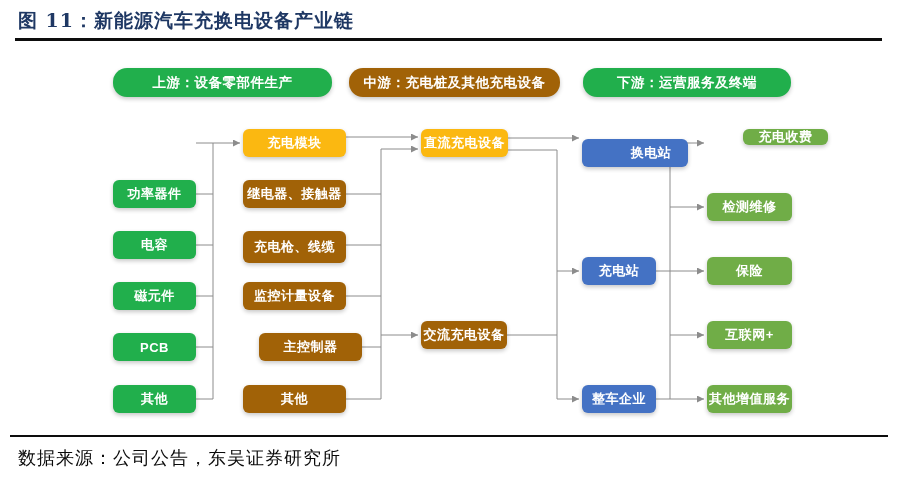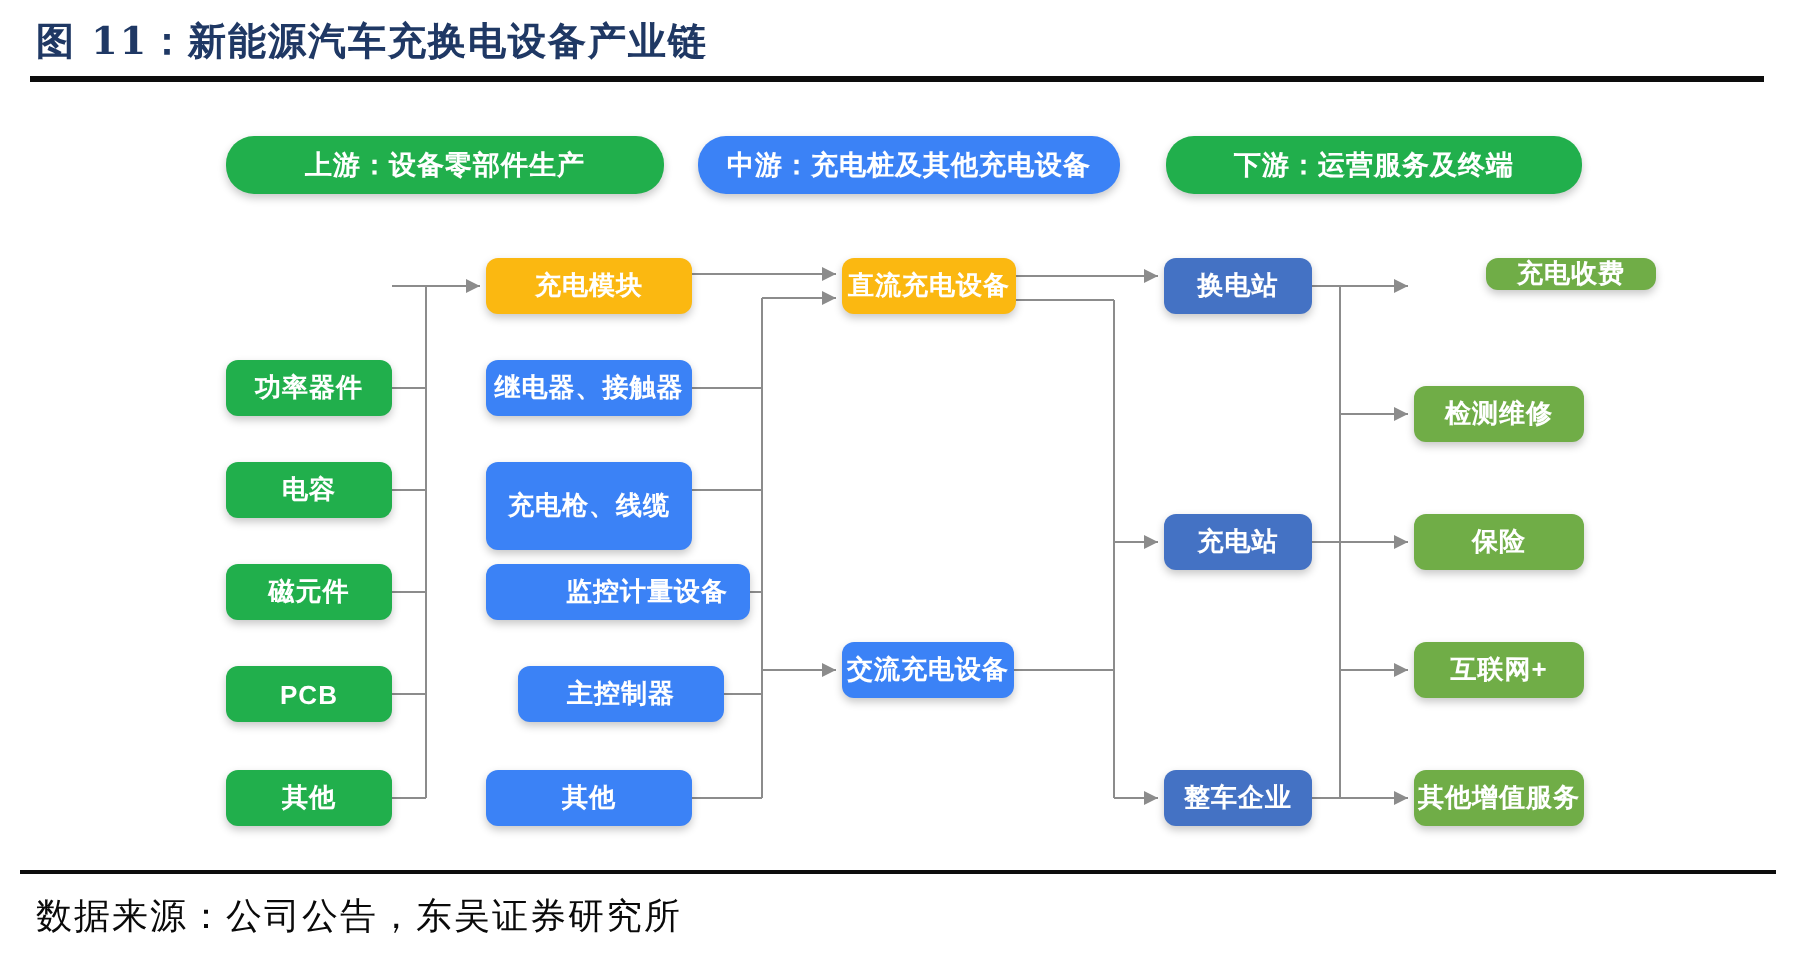--- a/index.html
+++ b/index.html
@@ -28,21 +28,21 @@
     position:absolute;
     display:flex;align-items:center;justify-content:center;
     border-radius:6px;
     color:#ffffff;font-weight:bold;font-size:13px;
     letter-spacing:0.5px;
     box-shadow:0 2px 4px rgba(0,0,0,0.22);
     white-space:nowrap;
   }
   .hdr{font-size:13.5px;border-radius:14px;}
   .c-green{background:#21AF4C;}
-  .c-blue{background:#3b82f6;}
+  .c-blue{background:#a16207;}
   .c-amber{background:#FBB811;}
   .c-steel{background:#4472C4;}
   .c-olive{background:#70AD47;}
   .connector-layer{position:absolute;left:0;top:0;width:897px;height:480px;pointer-events:none;}
   .connector-layer line{stroke:#8C8C8C;stroke-width:1;}
 </style>
 </head>
 <body>
 
 <div class="page">
@@ -98,29 +98,29 @@
   <div class="node hdr c-green" style="left:583px;top:68px;width:208px;height:29px;">下游：运营服务及终端</div>
 
   <div class="node c-green" style="left:113px;top:180px;width:83px;height:28px;">功率器件</div>
   <div class="node c-green" style="left:113px;top:231px;width:83px;height:28px;">电容</div>
   <div class="node c-green" style="left:113px;top:282px;width:83px;height:28px;">磁元件</div>
   <div class="node c-green" style="left:113px;top:333px;width:83px;height:28px;">PCB</div>
   <div class="node c-green" style="left:113px;top:385px;width:83px;height:28px;">其他</div>
 
   <div class="node c-amber" style="left:243px;top:129px;width:103px;height:28px;">充电模块</div>
   <div class="node c-blue" style="left:243px;top:180px;width:103px;height:28px;">继电器、接触器</div>
-  <div class="node c-blue" style="left:243px;top:231px;width:103px;height:44px;">充电枪、线缆</div>
-  <div class="node c-blue" style="left:243px;top:282px;width:103px;height:28px;padding-left:29px;">监控计量设备</div>
+  <div class="node c-blue" style="left:243px;top:231px;width:103px;height:32px;">充电枪、线缆</div>
+  <div class="node c-blue" style="left:243px;top:282px;width:103px;height:28px;">监控计量设备</div>
   <div class="node c-blue" style="left:243px;top:333px;width:103px;height:28px;margin-left:16px;">主控制器</div>
   <div class="node c-blue" style="left:243px;top:385px;width:103px;height:28px;">其他</div>
 
   <div class="node c-amber" style="left:421px;top:129px;width:87px;height:28px;">直流充电设备</div>
   <div class="node c-blue" style="left:421px;top:321px;width:86px;height:28px;">交流充电设备</div>
 
-  <div class="node c-steel" style="left:582px;top:129px;width:74px;height:28px;">换电站</div>
+  <div class="node c-steel" style="left:582px;top:139px;width:74px;height:28px;padding-left:32px;">换电站</div>
   <div class="node c-steel" style="left:582px;top:257px;width:74px;height:28px;">充电站</div>
   <div class="node c-steel" style="left:582px;top:385px;width:74px;height:28px;">整车企业</div>
 
   <div class="node c-olive" style="left:743px;top:129px;width:85px;height:16px;">充电收费</div>
   <div class="node c-olive" style="left:707px;top:193px;width:85px;height:28px;">检测维修</div>
   <div class="node c-olive" style="left:707px;top:257px;width:85px;height:28px;">保险</div>
   <div class="node c-olive" style="left:707px;top:321px;width:85px;height:28px;">互联网+</div>
   <div class="node c-olive" style="left:707px;top:385px;width:85px;height:28px;">其他增值服务</div>
 
   <div class="rule rule-bottom"></div>

